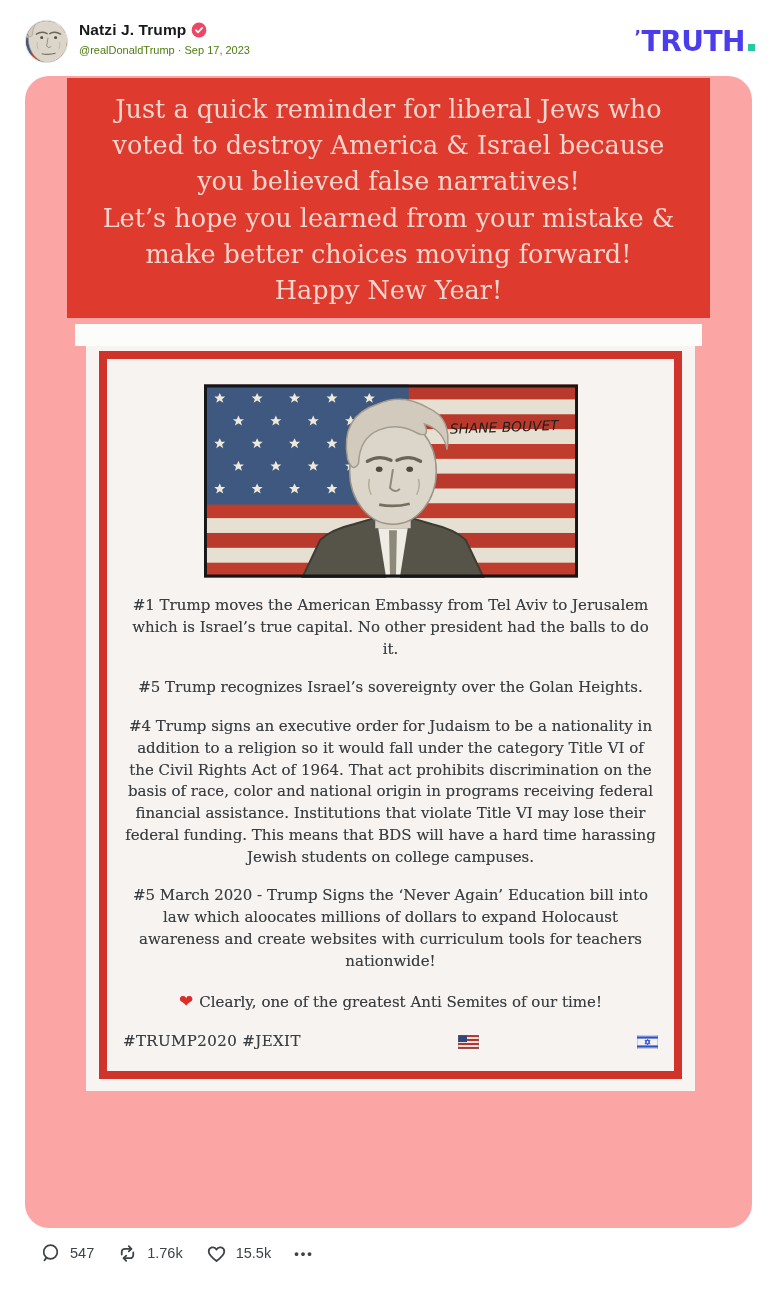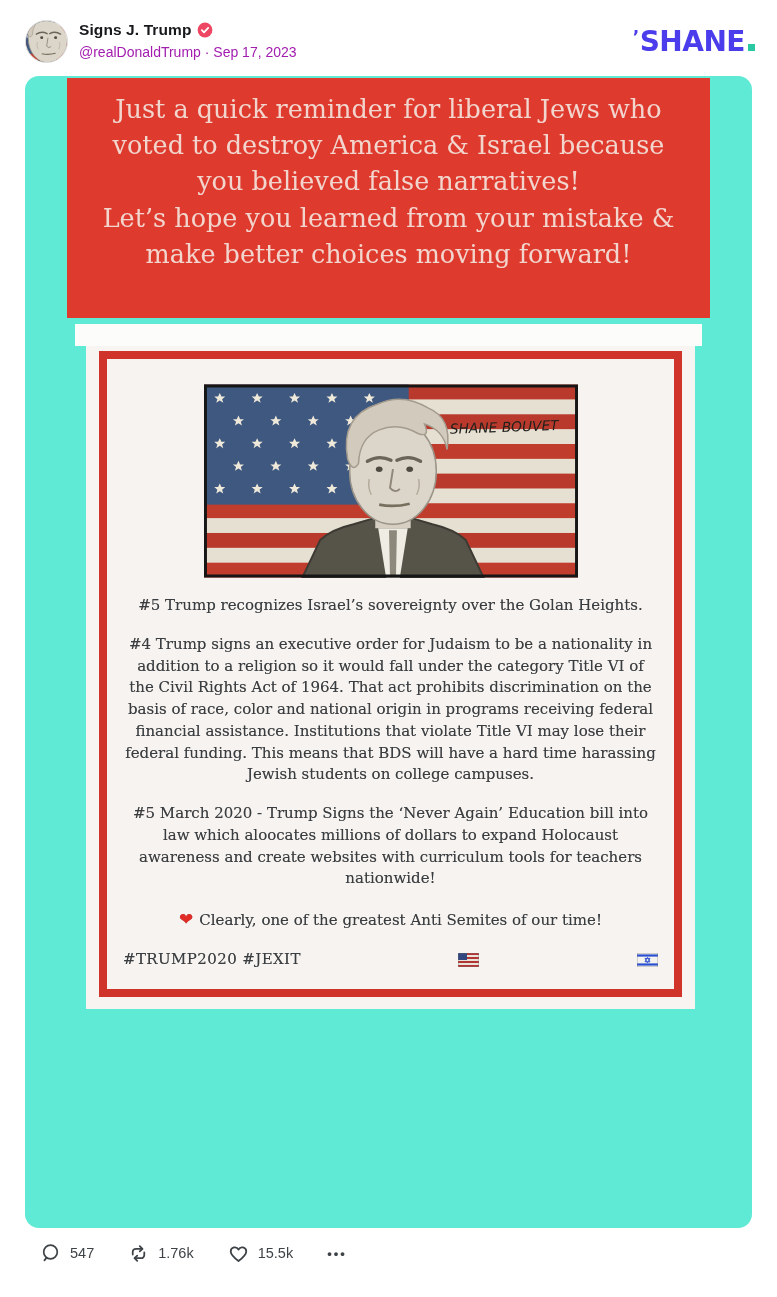--- a/index.html
+++ b/index.html
@@ -12,32 +12,32 @@
   .header { display:flex; align-items:flex-start; padding:20px 22px 10px 25px; }
   .avatar {
     width:43px; height:43px; border-radius:50%; overflow:hidden; flex:0 0 auto;
     border:1px solid #d8d8d8; background:#fff;
   }
   .avatar svg { display:block; width:86px; height:44px; margin-left:-21px; }
   .names { margin-left:11px; flex:1 1 auto; padding-top:1px; }
   .name-row { display:flex; align-items:center; gap:5px; }
   .display-name { font-size:15.5px; font-weight:bold; color:#17191c; letter-spacing:.1px; }
   .badge { width:16px; height:16px; display:inline-block; }
-  .handle { margin-top:5px; font-size:14px; color:#a21caf; }
+  .handle { margin-top:5px; font-size:11px; color:#4d7c0f; }
   .brand {
     margin-left:auto; padding-top:8px; font-weight:bold; font-size:28px;
     color:#4b3cec; letter-spacing:-.5px; display:flex; align-items:baseline; line-height:1;
     font-family:"DejaVu Sans", sans-serif;
   }
   .brand .tick { font-size:17px; margin-right:1px; transform:translateY(-8px); font-weight:bold; }
   .brand .dot { width:7px; height:7px; background:#28c9a2; display:inline-block; margin-left:3px; }
   
   .media {
     margin:3px 25px 0 25px; width:727px; height:1152px;
-    background:#5eead4; border-radius:14px; overflow:hidden; position:relative; cursor:pointer;
+    background:#fca5a5; border-radius:24px; overflow:hidden; position:relative; cursor:pointer;
   }
   .overlay {
     margin:2px 42px 0 42px; height:240px; background:#de3a2e;
     color:#f2d6ce; text-align:center; padding:13px 24px 0 24px;
     font-family:"DejaVu Serif", serif; font-size:25.5px; line-height:1.42;
   }
   .overlay .ln { margin:0; }
   .strip { margin:6px 50px 0 50px; height:22px; background:#fcfcfb; }
   .poster {
     margin:0 57px 0 61px; background:#f7f4f1; padding:5px 13px 12px 13px;
@@ -51,21 +51,21 @@
     color:#3a3d40; text-align:center; max-width:540px; margin:17px auto 0 auto;
     text-shadow:0 0 .4px rgba(40,40,40,.45);
   }
   .para.first { margin-top:21px; }
   .heart-line { display:block; }
   .heart-glyph { color:#e02b26; font-size:17px; margin-right:6px; font-family:"DejaVu Sans", sans-serif; }
   .tags { letter-spacing:.4px; display:flex; justify-content:space-between; align-items:center; gap:7px; }
   .miniflag { display:inline-block; width:21px; height:14px; }
   
   .actions {
-    display:flex; align-items:center; gap:34px; padding:15px 0 0 40px;
+    display:flex; align-items:center; gap:23px; padding:15px 0 0 40px;
     color:#3e4347; font-size:14.5px;
   }
   .action { display:flex; align-items:center; gap:9px; cursor:pointer; }
   .action svg { display:block; }
   .more { font-size:13px; letter-spacing:2px; font-weight:bold; color:#3e4347; cursor:pointer; }
 </style>
 </head>
 <body>
 
 <svg width="0" height="0" style="position:absolute" aria-hidden="true">
@@ -127,52 +127,54 @@
 </svg>
 
 <div class="header">
   <div class="avatar">
     <svg viewBox="96 2 192 192" preserveAspectRatio="xMidYMid slice">
         <use href="#flag-art"></use>
       </svg>
   </div>
   <div class="names">
     <div class="name-row">
-      <span class="display-name">Signs J. Trump</span>
+      <span class="display-name">Natzi J. Trump</span>
       <svg class="badge" viewBox="0 0 16 16">
         <circle cx="8" cy="8" r="7.4" fill="#ee4763"></circle>
         <path d="M4.9 8.2 L7 10.3 L11.2 5.9" stroke="#ffffff" stroke-width="1.8" fill="none" stroke-linecap="round" stroke-linejoin="round"></path>
       </svg>
     </div>
     <div class="handle">@realDonaldTrump · Sep 17, 2023</div>
   </div>
   <div class="brand">
     <span class="tick">’</span>
-      <span>SHANE</span>
+      <span>TRUTH</span>
       <span class="dot"></span>
   </div>
 </div>
 
 <div class="media">
   <div class="overlay">
     <p class="ln">Just a quick reminder for liberal Jews who voted to destroy America &amp; Israel because you believed false narratives!</p>
     <p class="ln">Let’s hope you learned from your mistake &amp; make better choices moving forward!</p>
+    <p class="ln">Happy New Year!</p>
   </div>
 
   <div class="strip"></div>
 
   <div class="poster">
     <div class="frame">
 
       <svg class="art" viewBox="0 0 380 196">
         <use href="#flag-art"></use>
         <text x="250" y="50" font-size="14" fill="#20201c" font-family="DejaVu Sans, sans-serif" font-style="italic" transform="rotate(-2 250 50)">SHANE BOUVET</text>
         <rect x="1.5" y="1.5" width="377" height="193" fill="none" stroke="#161616" stroke-width="3"></rect>
       </svg>
 
+      <p class="para">#1 Trump moves the American Embassy from Tel Aviv to Jerusalem which is Israel’s true capital. No other president had the balls to do it.</p>
       <p class="para">#5 Trump recognizes Israel’s sovereignty over the Golan Heights.</p>
       <p class="para">#4 Trump signs an executive order for Judaism to be a nationality in addition to a religion so it would fall under the category Title VI of the Civil Rights Act of 1964. That act prohibits discrimination on the basis of race, color and national origin in programs receiving federal financial assistance. Institutions that violate Title VI may lose their federal funding. This means that BDS will have a hard time harassing Jewish students on college campuses.</p>
       <p class="para">#5 March 2020 - Trump Signs the ‘Never Again’ Education bill into law which aloocates millions of dollars to expand Holocaust awareness and create websites with curriculum tools for teachers nationwide!</p>
 
       <p class="para heart-line"><span class="heart-glyph">❤</span><span>Clearly, one of the greatest Anti Semites of our time!</span></p>
 
       <p class="para tags">
         <span>#TRUMP2020 #JEXIT</span>
         <svg class="miniflag" viewBox="0 0 21 14">
           <rect width="21" height="14" fill="#e8e4da"></rect>

